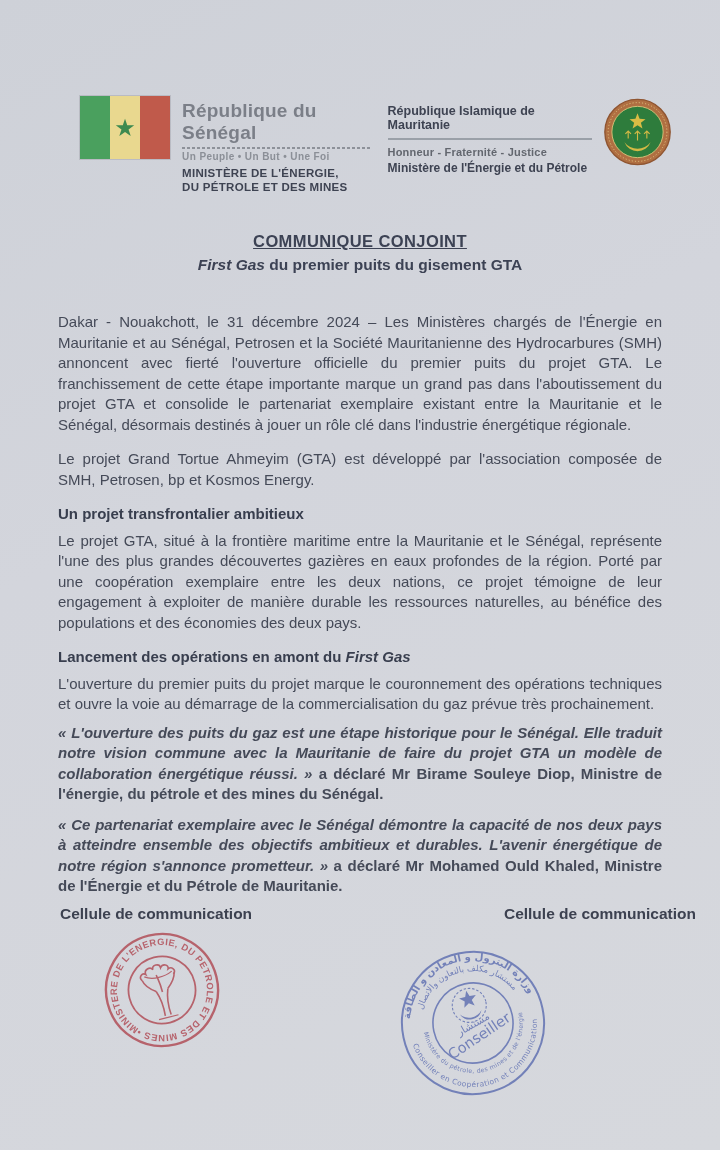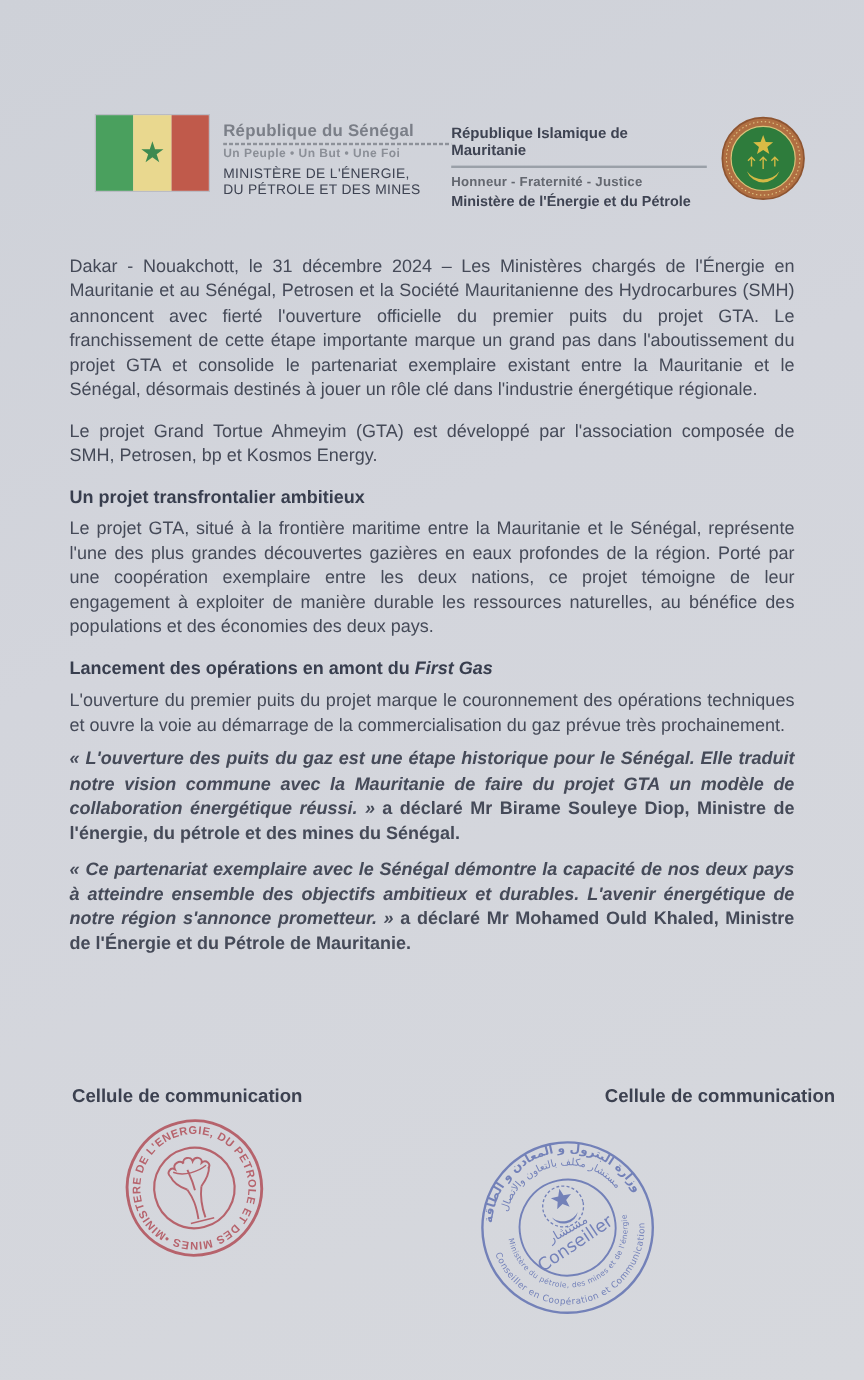--- a/index.html
+++ b/index.html
@@ -14,25 +14,25 @@
   
   .hdr{display:flex;justify-content:space-between;align-items:flex-start;padding:96px 48px 0 80px;}
   .hdr-left{display:flex;gap:12px;}
   .flag{width:94px;height:63px;display:flex;box-shadow:0 0 0 1px rgba(120,120,130,.25);}
   .flag .band{flex:1;}
   .band.green{background:#4aa05e;}
   .band.yellow{background:#e9d88f;display:flex;align-items:center;justify-content:center;}
   .band.red{background:#c05a4b;}
   .flag-star{color:#3d8a50;font-size:24px;line-height:1;}
   .sen-text{padding-top:4px;}
-  .sen-rep{font-size:14px;font-weight:bold;color:#7b7f88;letter-spacing:.2px;}
+  .sen-rep{font-size:19px;font-weight:bold;color:#7b7f88;letter-spacing:.2px;}
   .sen-rule{height:2px;width:190px;margin:3px 0 2px;
     background:repeating-linear-gradient(90deg,#8d9199 0 3px,transparent 3px 5px);}
   .sen-motto{font-size:10px;font-weight:bold;color:#8b8f97;letter-spacing:.4px;margin:1px 0 4px;}
-  .sen-min{font-size:11.5px;font-weight:400;color:#3e4352;letter-spacing:.3px;line-height:14px;}
+  .sen-min{font-size:11.5px;font-weight:700;color:#3e4352;letter-spacing:.3px;line-height:14px;}
   .hdr-right{display:flex;gap:11px;align-items:flex-start;}
   .mau-text{padding-top:8px;text-align:left;max-width:230px;}
   .mau-rep{font-size:12.5px;font-weight:bold;color:#3e4352;}
   .mau-rule{height:1.5px;background:#9aa0a8;margin:6px 0 6px;}
   .mau-motto{font-size:11px;color:#63676f;font-weight:600;letter-spacing:.2px;}
   .mau-min{font-size:12px;font-weight:bold;color:#3e4352;margin-top:3px;}
   
   .title{ text-align:center;margin-top:38px;color:#3c4254;}
   .t1{font-size:16.5px;font-weight:800;text-decoration:underline;letter-spacing:.4px;}
   .t2{font-size:15.5px;font-weight:800;margin-top:5px;}
@@ -88,20 +88,24 @@
         <g stroke="#d4b945" stroke-width="1.2" fill="none">
           <path d="M27,44 v-8 m-3,3 l3,-3 l3,3"></path>
           <path d="M37,46 v-10 m-3,3 l3,-3 l3,3"></path>
           <path d="M47,44 v-8 m-3,3 l3,-3 l3,3"></path>
         </g>
         <path transform="translate(37,46)" fill="#d4b945" d="M-14,2 A15,15 0 0 0 14,2 A17.5,17.5 0 0 1 -14,2 Z"></path>
       </svg>
     </div>
   </header>
 
+  <section class="title">
+    <div class="t1">COMMUNIQUE CONJOINT</div>
+    <div class="t2"><span class="it">First Gas</span><span> du premier puits du gisement GTA</span></div>
+  </section>
 
   <main class="bodytxt">
     <p>Dakar - Nouakchott, le 31 décembre 2024 – Les Ministères chargés de l'Énergie en Mauritanie et au Sénégal, Petrosen et la Société Mauritanienne des Hydrocarbures (SMH) annoncent avec fierté l'ouverture officielle du premier puits du projet GTA. Le franchissement de cette étape importante marque un grand pas dans l'aboutissement du projet GTA et consolide le partenariat exemplaire existant entre la Mauritanie et le Sénégal, désormais destinés à jouer un rôle clé dans l'industrie énergétique régionale.</p>
     <p>Le projet Grand Tortue Ahmeyim (GTA) est développé par l'association composée de SMH, Petrosen, bp et Kosmos Energy.</p>
     <h3>Un projet transfrontalier ambitieux</h3>
     <p>Le projet GTA, situé à la frontière maritime entre la Mauritanie et le Sénégal, représente l'une des plus grandes découvertes gazières en eaux profondes de la région. Porté par une coopération exemplaire entre les deux nations, ce projet témoigne de leur engagement à exploiter de manière durable les ressources naturelles, au bénéfice des populations et des économies des deux pays.</p>
     <h3><span>Lancement des opérations en amont du </span><span class="it">First Gas</span></h3>
     <p class="p4">L'ouverture du premier puits du projet marque le couronnement des opérations techniques et ouvre la voie au démarrage de la commercialisation du gaz prévue très prochainement.</p>
     <p class="quote"><span class="it">« L'ouverture des puits du gaz est une étape historique pour le Sénégal. Elle traduit notre vision commune avec la Mauritanie de faire du projet GTA un modèle de collaboration énergétique réussi. »</span><span> a déclaré Mr Birame Souleye Diop, Ministre de l'énergie, du pétrole et des mines du Sénégal.</span></p>
     <p class="quote"><span class="it">« Ce partenariat exemplaire avec le Sénégal démontre la capacité de nos deux pays à atteindre ensemble des objectifs ambitieux et durables. L'avenir énergétique de notre région s'annonce prometteur. »</span><span> a déclaré Mr Mohamed Ould Khaled, Ministre de l'Énergie et du Pétrole de Mauritanie.</span></p>

